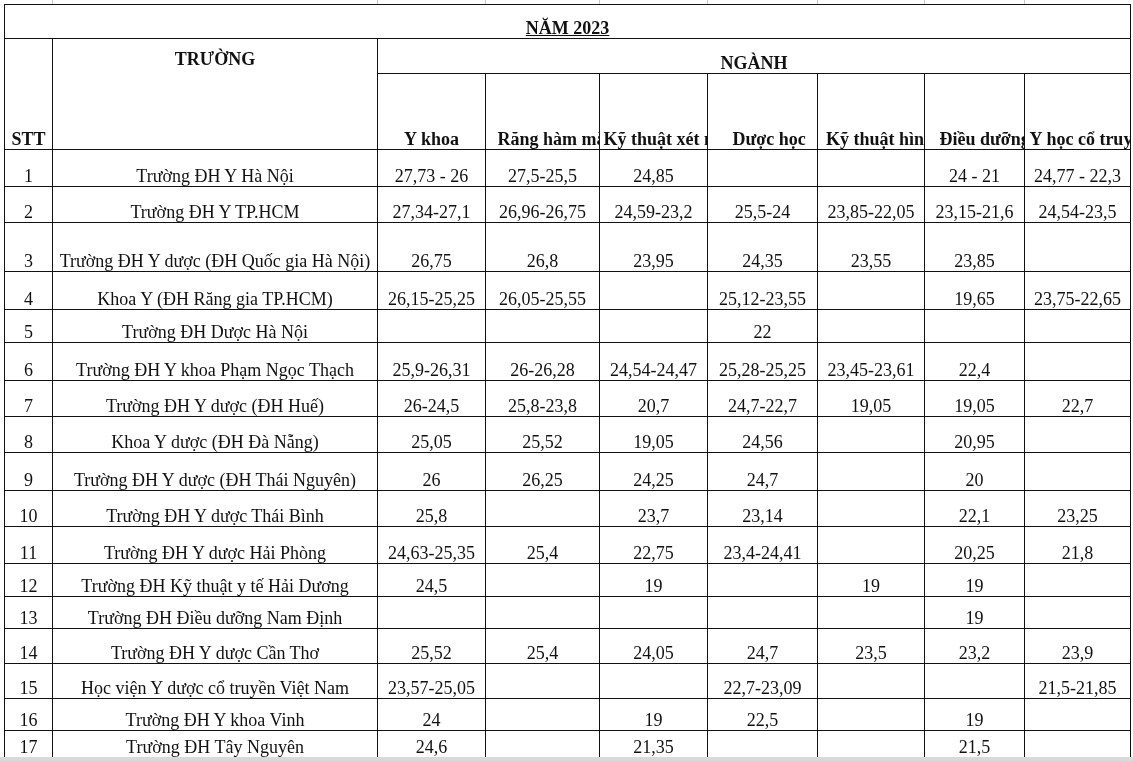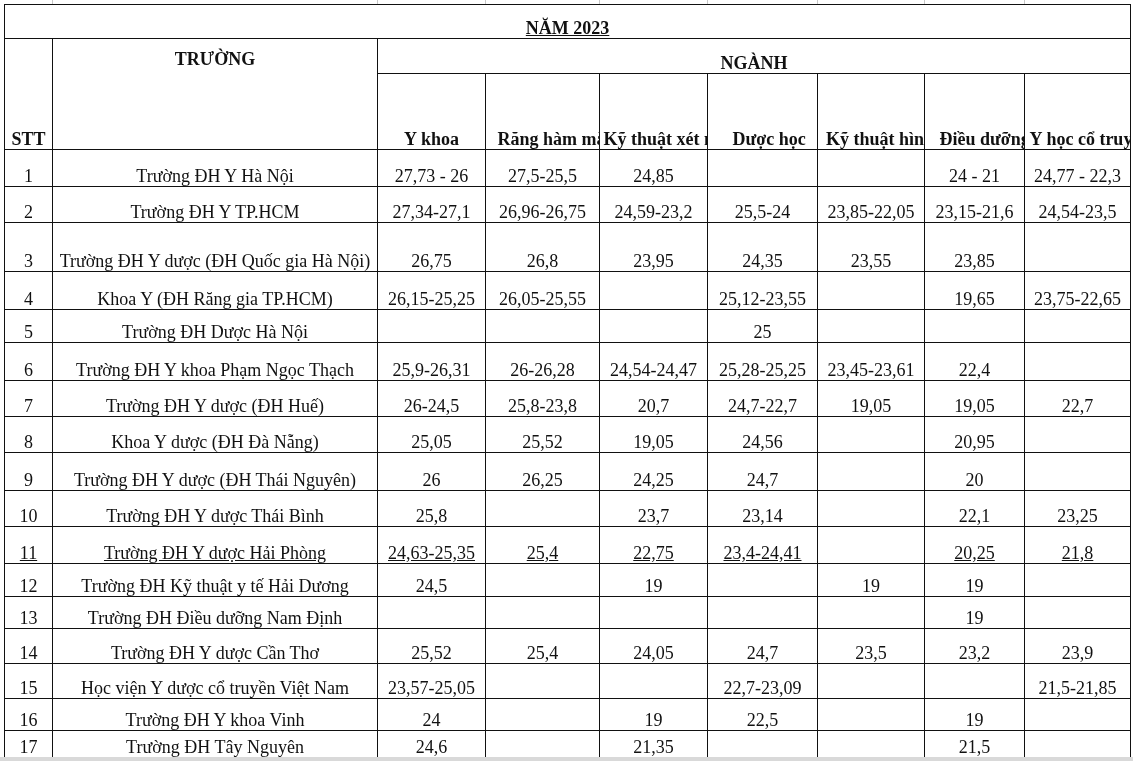--- a/index.html
+++ b/index.html
@@ -139,21 +139,21 @@
         <td></td>
         <td>19,65</td>
         <td>23,75-22,65</td>
       </tr>
       <tr style="height: 33px;">
         <td class="stt">5</td>
         <td class="school">Trường ĐH Dược Hà Nội</td>
         <td></td>
         <td></td>
         <td></td>
-        <td>25</td>
+        <td>22</td>
         <td></td>
         <td></td>
         <td></td>
       </tr>
       <tr style="height: 38px;">
         <td class="stt">6</td>
         <td class="school">Trường ĐH Y khoa Phạm Ngọc Thạch</td>
         <td>25,9-26,31</td>
         <td>26-26,28</td>
         <td>24,54-24,47</td>
@@ -199,21 +199,21 @@
         <td class="stt">10</td>
         <td class="school">Trường ĐH Y dược Thái Bình</td>
         <td>25,8</td>
         <td></td>
         <td>23,7</td>
         <td>23,14</td>
         <td></td>
         <td>22,1</td>
         <td>23,25</td>
       </tr>
-      <tr style="height: 37px; text-decoration: underline;">
+      <tr style="height: 37px;">
         <td class="stt">11</td>
         <td class="school">Trường ĐH Y dược Hải Phòng</td>
         <td>24,63-25,35</td>
         <td>25,4</td>
         <td>22,75</td>
         <td>23,4-24,41</td>
         <td></td>
         <td>20,25</td>
         <td>21,8</td>
       </tr>

